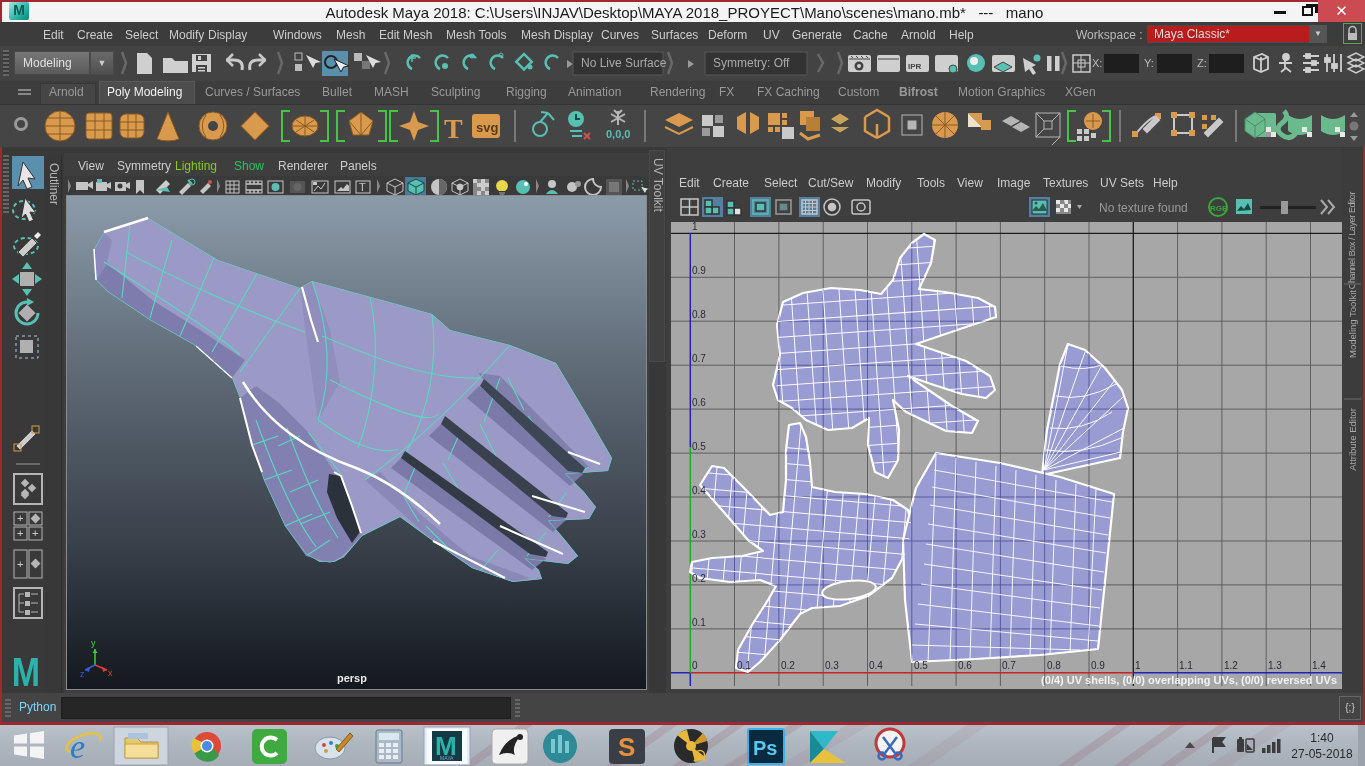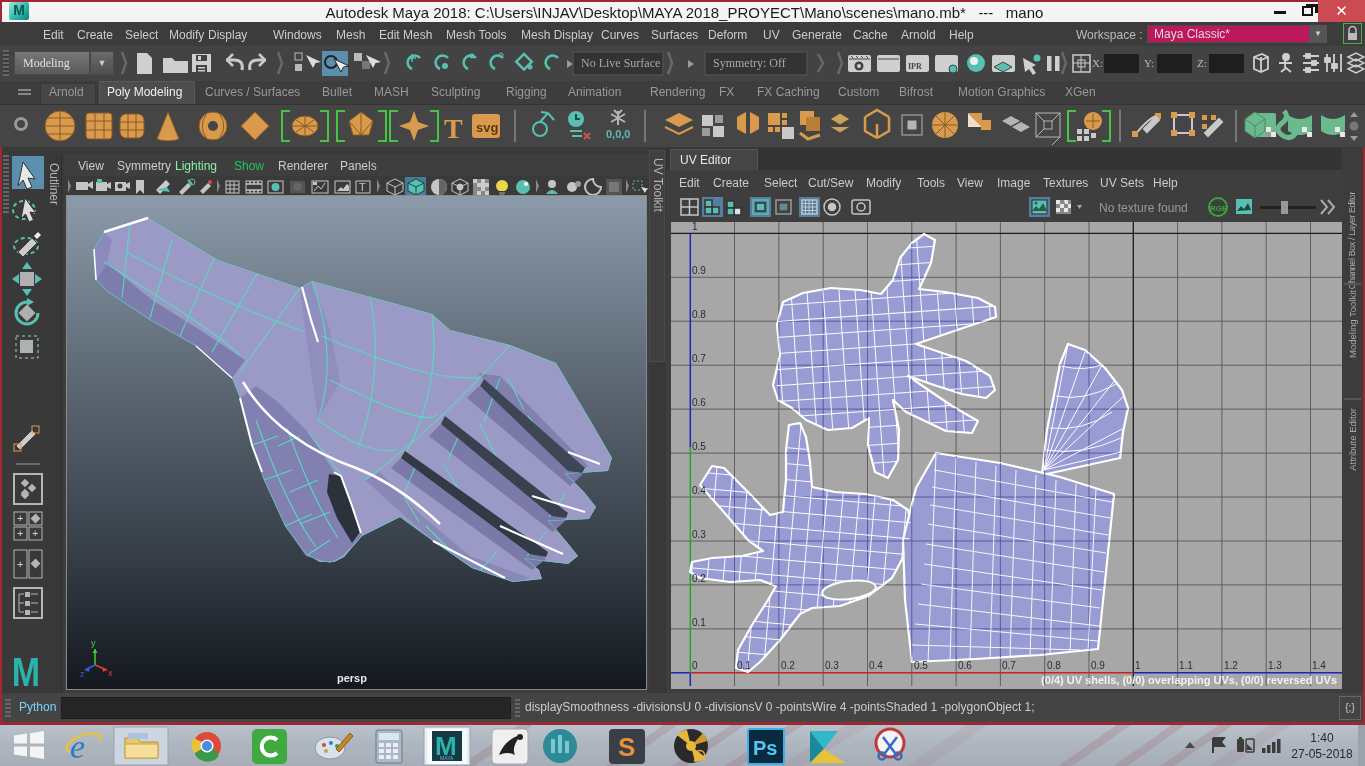--- a/index.html
+++ b/index.html
@@ -8,21 +8,21 @@
   #root { position:relative; width:1365px; height:766px; }
   .abs { position:absolute; }
   
   #titlebar { left:0; top:0; width:1365px; height:22px; background:#f4f4f4;
     border-top:2px solid #a12832; border-left:2px solid #a12832; border-right:2px solid #a12832; }
   #title-text { left:0; top:2px; width:1365px; text-align:center; font-size:15px; color:#1a1a1a; }
   
   #menubar { left:0; top:22px; width:1365px; height:24px; background:#3c3c3c; color:#cccccc; font-size:12px; }
   .mi { position:absolute; top:6px; }
   
-  #statusline { left:0; top:46px; width:1365px; height:35px; background:#434343;font-family:Liberation Serif, serif; }
+  #statusline { left:0; top:46px; width:1365px; height:35px; background:#434343; }
   
   #shelftabs { left:0; top:81px; width:1365px; height:23px; background:#3d3d3d; font-size:12px; color:#999; }
   .stab { position:absolute; top:4px; }
   
   #shelf { left:0; top:104px; width:1365px; height:43px; background:#454545; border-top:1px solid #333; }
   
   #work { left:0; top:147px; width:1365px; height:546px; background:#393939;
     border-left:2px solid #a12832; border-right:2px solid #a12832; }
   
   #pyrow { left:0; top:693px; width:1365px; height:31px; background:#444444;
@@ -58,21 +58,21 @@
       <span class="mi" style="left:521px;">Mesh Display</span>
       <span class="mi" style="left:601px;">Curves</span>
       <span class="mi" style="left:651px;">Surfaces</span>
       <span class="mi" style="left:708px;">Deform</span>
       <span class="mi" style="left:763px;">UV</span>
       <span class="mi" style="left:792px;">Generate</span>
       <span class="mi" style="left:853px;">Cache</span>
       <span class="mi" style="left:901px;">Arnold</span>
       <span class="mi" style="left:949px;">Help</span>
     <span class="mi" style="left:1076px;color:#bbb;">Workspace :</span>
-    <div class="abs" style="left:1147px;top:3px;width:180px;height:18px;background:#be185d;border:1px solid #4a4a4a;color:#ddd;font-size:12px;line-height:16px;padding-left:6px;">Maya Classic*</div>
+    <div class="abs" style="left:1147px;top:3px;width:180px;height:18px;background:#b91c1c;border:1px solid #4a4a4a;color:#ddd;font-size:12px;line-height:16px;padding-left:6px;">Maya Classic*</div>
     <div class="abs" style="left:1309px;top:3px;width:18px;height:18px;background:#555;color:#ccc;font-size:8px;text-align:center;line-height:18px;">▼</div>
     <div class="abs" style="left:1343px;top:1px;width:19px;height:21px;border:1px solid #4cae4c;background:#3f3f3f;">
       <svg width="17" height="19" viewBox="0 0 17 19">
           <path d="M5 9 v-3 a3.5 3.5 0 0 1 7 0 v3" fill="none" stroke="#bbb" stroke-width="1.6"></path>
           <rect x="4" y="9" width="9" height="7" fill="#bbb"></rect>
         </svg>
     </div>
   </div>
   <div class="abs" id="statusline">
     <div class="abs" style="left:3px;top:4px;width:6px;height:26px;background:repeating-linear-gradient(180deg,#666 0 2px,#3a3a3a 2px 4px);"></div>
@@ -187,21 +187,21 @@
     <span class="stab" style="left:205px;">Curves / Surfaces</span>
     <span class="stab" style="left:322px;">Bullet</span>
     <span class="stab" style="left:374px;">MASH</span>
     <span class="stab" style="left:431px;">Sculpting</span>
     <span class="stab" style="left:506px;">Rigging</span>
     <span class="stab" style="left:568px;">Animation</span>
     <span class="stab" style="left:650px;">Rendering</span>
     <span class="stab" style="left:719px;">FX</span>
     <span class="stab" style="left:757px;">FX Caching</span>
     <span class="stab" style="left:838px;">Custom</span>
-    <span class="stab" style="left:899px;">Bifrost</span>
+    <span class="stab" style="left:899px;font-weight:bold;">Bifrost</span>
     <span class="stab" style="left:958px;">Motion Graphics</span>
     <span class="stab" style="left:1065px;">XGen</span>
   </div>
   <div class="abs" id="shelf">
     <div class="abs" style="left:14px;top:12px;width:14px;height:14px;border-radius:50%;border:3px solid #9a9a9a;"></div>
     <svg class="abs" style="left:40px;top:2px;" width="1325" height="40" viewBox="0 0 1325 40">
       <g fill="#d99a4d" stroke="#8a5a20" stroke-width="1">
         <circle cx="20" cy="19" r="15"></circle>
         <rect x="46" y="6" width="26" height="26" rx="3"></rect>
         <rect x="80" y="7" width="24" height="24" rx="6"></rect>
@@ -408,21 +408,21 @@
     <text x="2" y="532" font-size="40" font-weight="bold" fill="#2bb3ab" font-family="Liberation Sans" transform="scale(0.85,1)">M</text>
   </svg>
 
   <div class="abs" style="left:46px;top:155px;width:16px;height:538px;background:#383838;border-right:1px solid #2e2e2e;">
     <div class="abs" style="left:1px;top:8px;writing-mode:vertical-rl;color:#b5b5b5;font-size:12px;white-space:nowrap;">Outliner</div>
   </div>
 
   <div class="abs" style="left:64px;top:153px;width:585px;height:540px;background:#3e3e3e;">
     <span class="abs" style="left:14px;top:6px;font-size:12px;color:#ccc;">View</span>
     <span class="abs" style="left:53px;top:6px;font-size:12px;color:#ccc;">Symmetry</span>
-    <span class="abs" style="left:111px;top:6px;font-size:12px;color:#86efac;">Lighting</span>
+    <span class="abs" style="left:111px;top:6px;font-size:12px;color:#84cc16;">Lighting</span>
     <span class="abs" style="left:170px;top:6px;font-size:12px;color:#22c55e;">Show</span>
     <span class="abs" style="left:214px;top:6px;font-size:12px;color:#ccc;">Renderer</span>
     <span class="abs" style="left:276px;top:6px;font-size:12px;color:#ccc;">Panels</span>
     <svg class="abs" style="left:0px;top:23px;" width="585" height="22" viewBox="0 0 585 22">
       <rect x="0" y="0" width="585" height="22" fill="#3a3a3a"></rect>
       <g fill="#c5c5c5">
         <path d="M4 3 l3 7 -3 7 z" fill="#888"></path>
         <path d="M12 6 h12 v8 h-12 z M24 8 l5 -3 v8 l-5 -3"></path>
         <g transform="translate(30,0)">
             <rect x="2" y="6" width="11" height="9"></rect>
@@ -602,23 +602,20 @@
     </g>
     <text x="337" y="682" font-size="11" font-weight="bold" fill="#e8e8e8">persp</text>
   </svg>
 
   <div class="abs" style="left:649px;top:148px;width:17px;height:545px;background:#383838;">
     <div class="abs" style="left:0px;top:2px;width:16px;height:212px;background:#404040;border:1px solid #4a4a4a;"></div>
     <div class="abs" style="left:2px;top:10px;writing-mode:vertical-rl;color:#b5b5b5;font-size:12px;white-space:nowrap;">UV Toolkit</div>
   </div>
 
   <div class="abs" style="left:666px;top:148px;width:676px;height:545px;background:#3e3e3e;">
-    <div class="abs" style="left:0px;top:0px;width:676px;height:22px;background:#343434;">
-      <div class="abs" style="left:4px;top:1px;width:88px;height:21px;background:#454545;border:1px solid #555;border-bottom:none;color:#e8e8e8;font-size:12px;line-height:20px;padding-left:9px;">UV Editor</div>
-    </div>
     <span class="abs" style="left:13px;top:28px;font-size:12px;color:#ccc;">Edit</span>
     <span class="abs" style="left:47px;top:28px;font-size:12px;color:#ccc;">Create</span>
     <span class="abs" style="left:98px;top:28px;font-size:12px;color:#ccc;">Select</span>
     <span class="abs" style="left:142px;top:28px;font-size:12px;color:#ccc;">Cut/Sew</span>
     <span class="abs" style="left:200px;top:28px;font-size:12px;color:#ccc;">Modify</span>
     <span class="abs" style="left:251px;top:28px;font-size:12px;color:#ccc;">Tools</span>
     <span class="abs" style="left:291px;top:28px;font-size:12px;color:#ccc;">View</span>
     <span class="abs" style="left:331px;top:28px;font-size:12px;color:#ccc;">Image</span>
     <span class="abs" style="left:377px;top:28px;font-size:12px;color:#ccc;text-align:right;">Textures</span>
     <span class="abs" style="left:434px;top:28px;font-size:12px;color:#ccc;">UV Sets</span>
@@ -783,21 +780,20 @@
     <div class="abs" style="left:2px;top:135px;width:17px;height:2px;background:#555;"></div>
     <div class="vtext abs" style="left:5px;top:142px;color:#aaa;font-size:9.5px;white-space:nowrap;">Modeling Toolkit</div>
     <div class="abs" style="left:2px;top:250px;width:17px;height:2px;background:#555;"></div>
     <div class="vtext abs" style="left:5px;top:260px;color:#aaa;font-size:9.5px;white-space:nowrap;">Attribute Editor</div>
   </div>
   <div class="abs" id="pyrow">
     <div class="abs" style="left:3px;top:6px;width:6px;height:20px;background:repeating-linear-gradient(180deg,#666 0 2px,#444 2px 4px);"></div>
     <span class="abs" style="left:17px;top:7px;font-size:12px;color:#7dd3fc;">Python</span>
     <div class="abs" style="left:59px;top:4px;width:450px;height:22px;background:#262626;border:1px solid #1e1e1e;"></div>
     <div class="abs" style="left:513px;top:6px;width:5px;height:20px;background:repeating-linear-gradient(180deg,#666 0 2px,#444 2px 4px);"></div>
-    <span class="abs" style="left:523px;top:7px;font-size:12px;color:#ccc;">displaySmoothness -divisionsU 0 -divisionsV 0 -pointsWire 4 -pointsShaded 1 -polygonObject 1;</span>
     <div class="abs" style="left:1337px;top:3px;width:22px;height:24px;border:1px solid #666;color:#ccc;font-size:10px;text-align:center;line-height:22px;">{;}</div>
   </div>
   <div class="abs" id="taskbar">
     <svg class="abs" style="left:0;top:0;" width="1365" height="42" viewBox="0 0 1365 42">
       <g opacity="0.20" stroke="#96555e" stroke-width="8" fill="none">
         <path d="M672 46 L752 -10 M718 50 L818 -14 M1058 46 L1138 -10 M1108 50 L1198 -14 M1160 46 L1240 -10 M460 46 L540 -10 M600 50 L690 -14"></path>
       </g>
       <g opacity="0.12" stroke="#9a6a70" stroke-width="12" fill="none">
         <path d="M775 50 L885 -16 M1205 50 L1305 -16 M905 50 L1000 -16"></path>
       </g>

